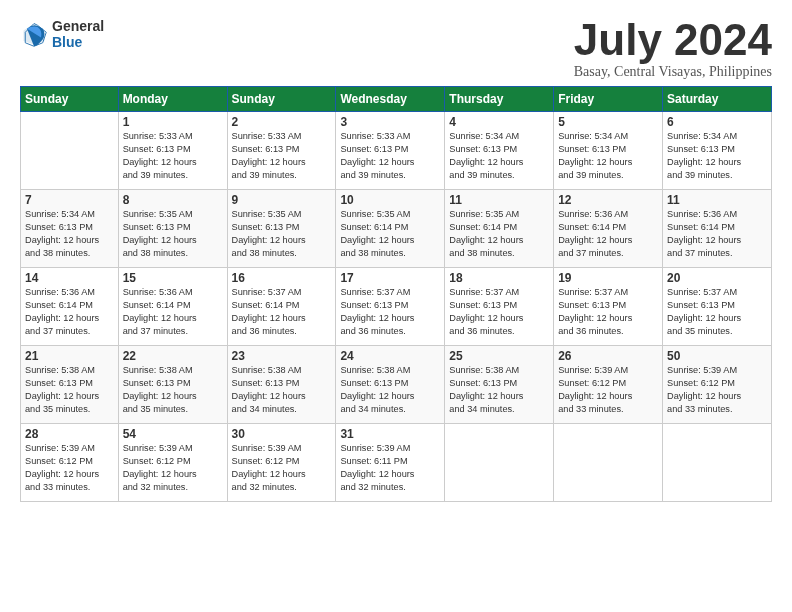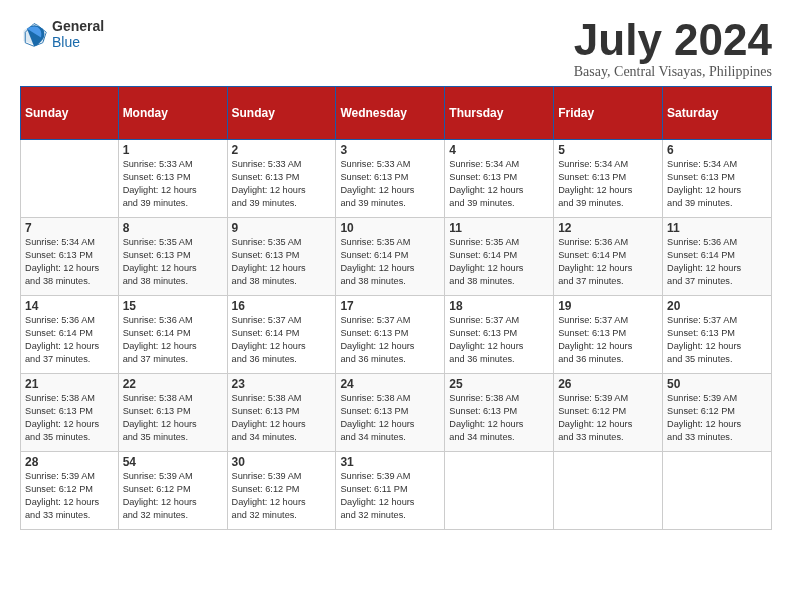--- a/index.html
+++ b/index.html
@@ -44,25 +44,25 @@
       color: #555;
       margin-top: 2px;
       font-family: Liberation Serif, serif;
     }
     table {
       width: 100%;
       border-collapse: collapse;
       table-layout: fixed;
     }
     th {
-      background-color: #b91c1c;
+      background-color: #15803d;
       color: #fff;
       font-size: 12px;
       font-weight: bold;
-      padding: 19px 4px;
+      padding: 5px 4px;
       text-align: left;
       border: 1px solid #1a5aaa;
     }
     td {
       border: 1px solid #ccc;
       vertical-align: top;
       padding: 3px 4px;
       font-size: 9.5px;
       color: #333;
       height: 78px;
@@ -90,21 +90,21 @@
   <div class="header">
     <div class="logo">
       <svg class="logo-icon" viewBox="0 0 32 32" xmlns="http://www.w3.org/2000/svg">
         <polygon points="16,4 28,12 28,24 16,28 4,24 4,12" fill="#1a6aab" opacity="0.15"></polygon>
         <polygon points="20,6 30,14 26,26 16,30 6,26 6,14 16,4" fill="none" stroke="#1a6aab" stroke-width="1"></polygon>
         <path d="M8 10 Q16 2 26 10 Q30 16 26 22 Q20 30 16 30" fill="#1a6aab"></path>
         <path d="M8 10 Q14 6 20 8 Q26 12 24 20" fill="#4a9aeb"></path>
       </svg>
       <div>
         <div style="font-size:14px;font-weight:bold;color:#333;">General</div>
-        <div style="font-size:14px;font-weight:normal;color:#1a6aab;">Blue</div>
+        <div style="font-size:14px;font-weight:bold;color:#1a6aab;">Blue</div>
       </div>
     </div>
     <div class="title-section">
       <div class="month-title">July 2024</div>
       <div class="location">Basay, Central Visayas, Philippines</div>
     </div>
   </div>
 
   <table>
     <thead>

